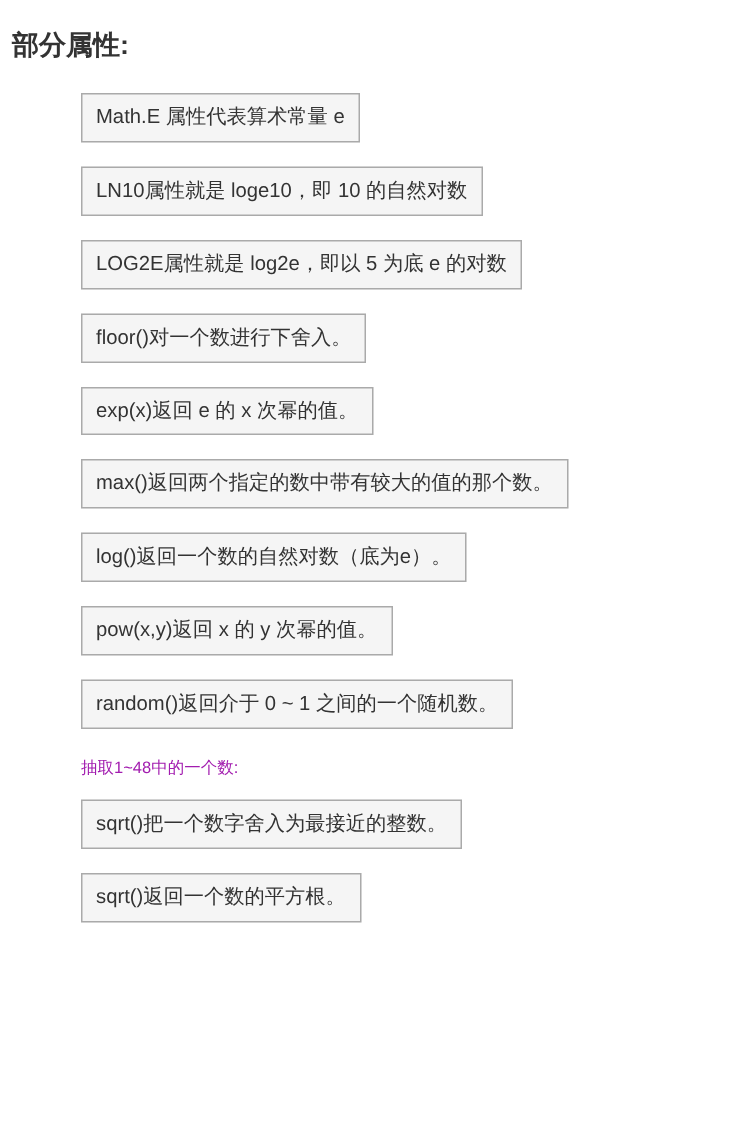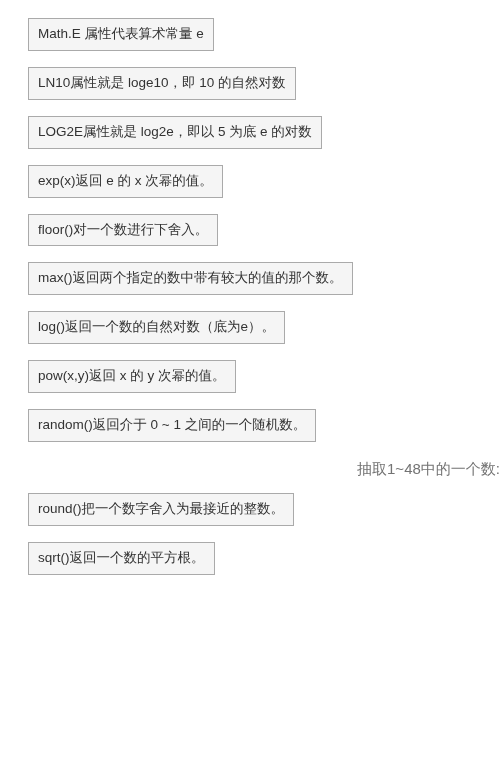--- a/index.html
+++ b/index.html
@@ -17,61 +17,61 @@
       font-size: 18px;
       font-weight: bold;
       color: #333;
       margin: 0 0 20px 8px;
     }
     .section-heading.second {
       margin-top: 22px;
       margin-bottom: 20px;
     }
     .items-container {
-      padding-left: 28px;
+      padding-left: 54px;
     }
     .boxed-item {
       display: inline-block;
       border: 1px solid #aaa;
       background: #f5f5f5;
       padding: 6px 9px;
       font-size: 13.5px;
       color: #333;
       margin-bottom: 16px;
       line-height: 1.4;
     }
     .plain-item {
-      font-size: 15px;
-      color: #737373;
+      font-size: 11px;
+      color: #a21caf;
       margin-bottom: 14px;
       margin-top: 2px;
-      text-align: right;
     }
     .row {
       display: block;
     }
   </style>
 </head>
 <body>
 
 <div>
 
+  <h2 class="section-heading">部分属性:</h2>
   <div class="items-container">
     <div class="row"><span class="boxed-item">Math.E 属性代表算术常量 e</span></div>
     <div class="row"><span class="boxed-item">LN10属性就是 loge10，即 10 的自然对数</span></div>
     <div class="row"><span class="boxed-item">LOG2E属性就是 log2e，即以 5 为底 e 的对数</span></div>
   </div>
 
   <div class="items-container">
+    <div class="row"><span class="boxed-item">floor()对一个数进行下舍入。</span></div>
     <div class="row"><span class="boxed-item">exp(x)返回 e 的 x 次幂的值。</span></div>
-    <div class="row"><span class="boxed-item">floor()对一个数进行下舍入。</span></div>
     <div class="row"><span class="boxed-item">max()返回两个指定的数中带有较大的值的那个数。</span></div>
     <div class="row"><span class="boxed-item">log()返回一个数的自然对数（底为e）。</span></div>
     <div class="row"><span class="boxed-item">pow(x,y)返回 x 的 y 次幂的值。</span></div>
     <div class="row"><span class="boxed-item">random()返回介于 0 ~ 1 之间的一个随机数。</span></div>
     <div class="row">
         <div class="plain-item">抽取1~48中的一个数:</div>
       </div>
-    <div class="row"><span class="boxed-item">round()把一个数字舍入为最接近的整数。</span></div>
+    <div class="row"><span class="boxed-item">sqrt()把一个数字舍入为最接近的整数。</span></div>
     <div class="row"><span class="boxed-item">sqrt()返回一个数的平方根。</span></div>
   </div>
 
 </div>
 
 </body></html>

